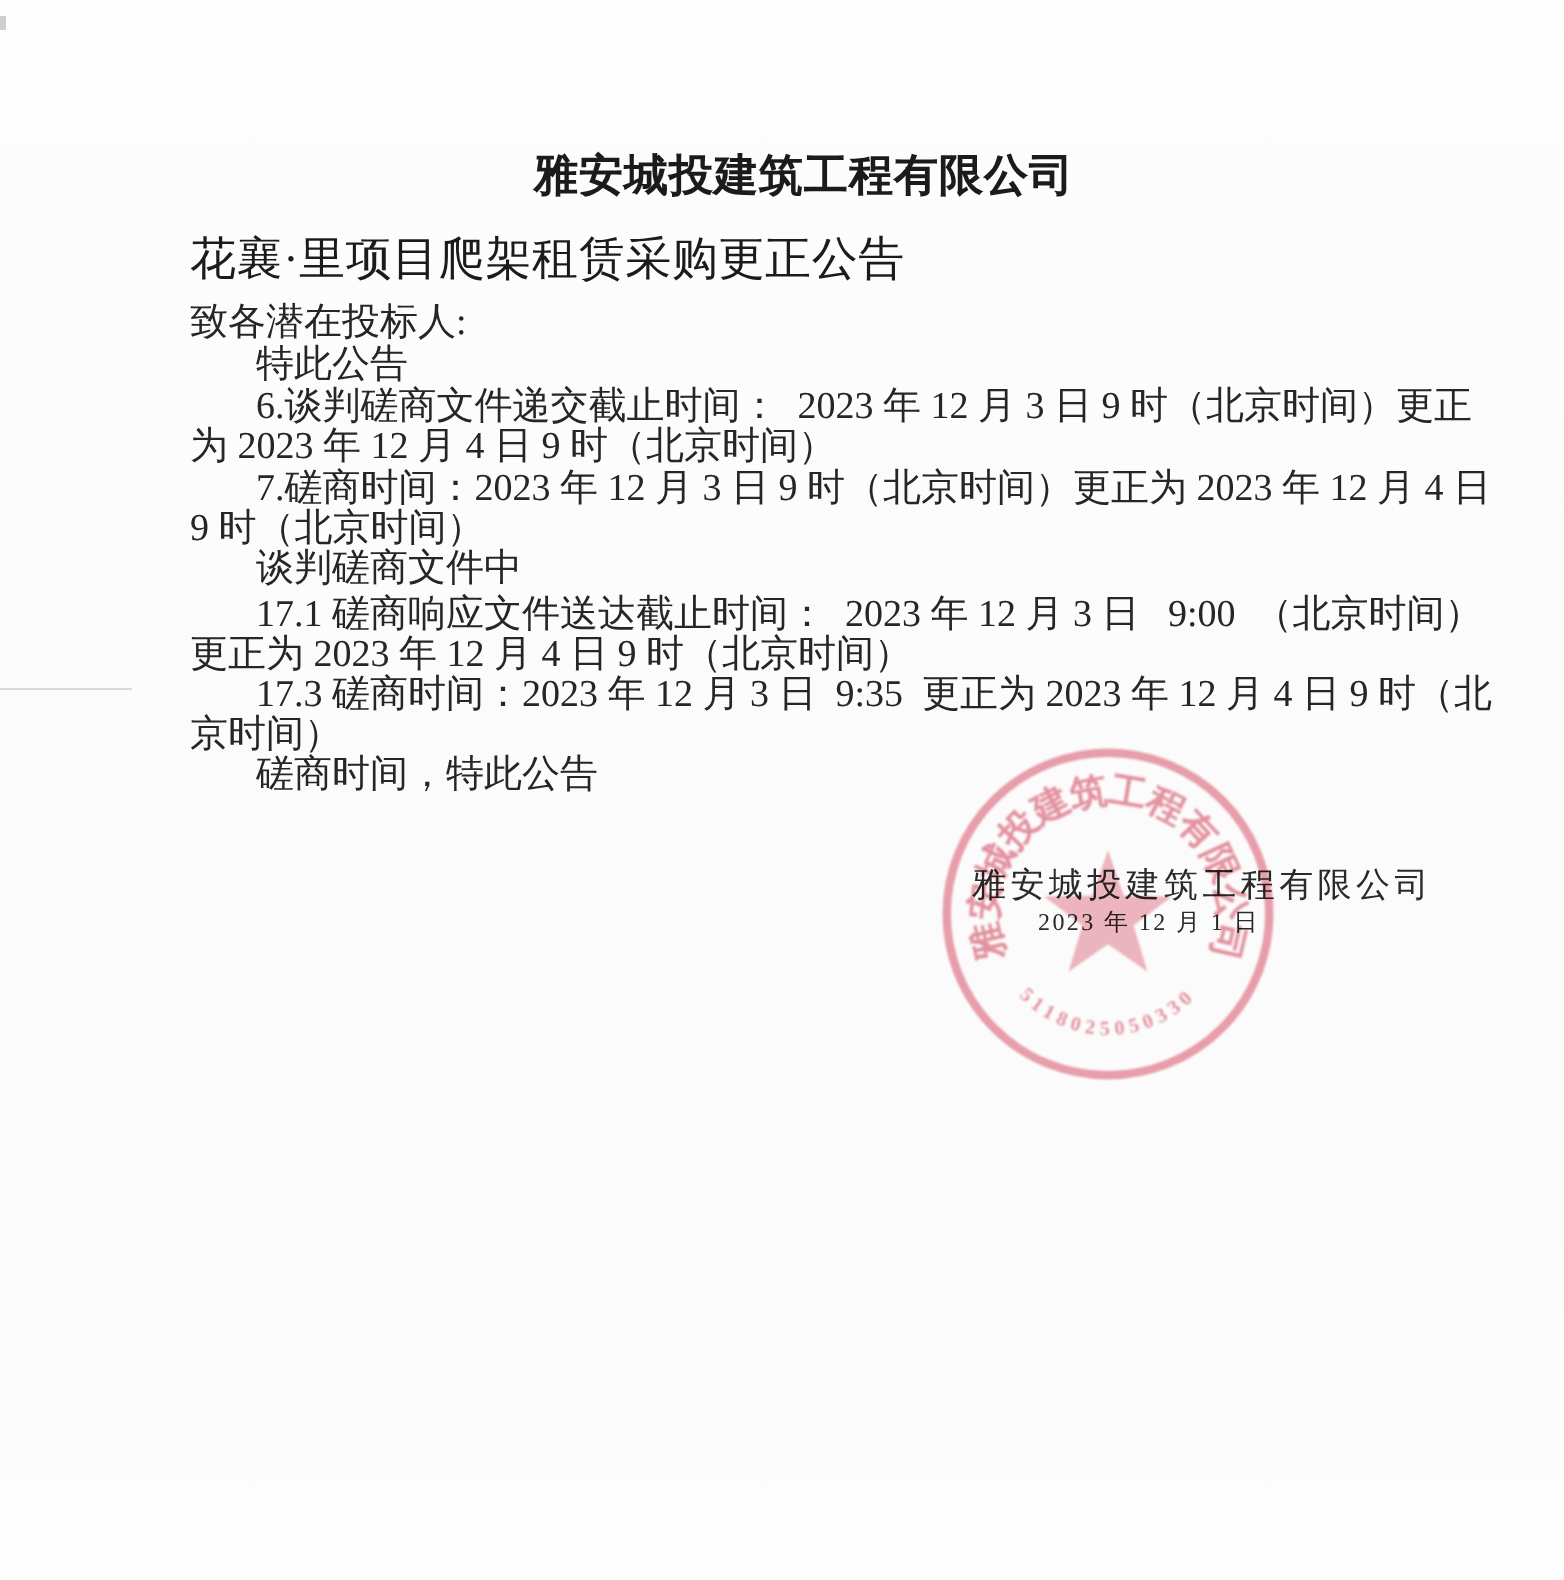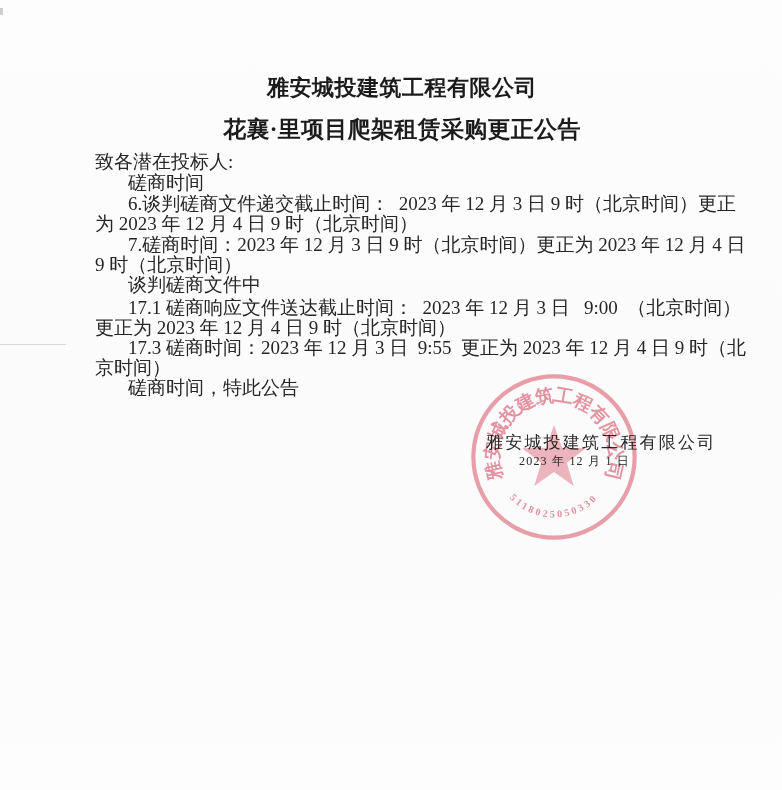--- a/index.html
+++ b/index.html
@@ -21,22 +21,22 @@
     left: 95px; top: 73px; width: 614px;
     text-align: center;
     font-size: 22px; font-weight: bold;
     letter-spacing: 0.5px;
     color: #1b1b1b;
     white-space: pre;
   }
   .title2 {
     position: absolute;
     left: 95px; top: 114px; width: 614px;
-    text-align: center;
-    font-size: 23px; font-weight: bold;
+    text-align: left;
+    font-size: 23px; font-weight: normal;
     letter-spacing: 0.3px;
     color: #1b1b1b;
     white-space: pre;
   }
   .ln {
     position: absolute;
     left: 95px;
     font-size: 19px;
     line-height: 19px;
     white-space: pre;
@@ -91,29 +91,29 @@
 </head>
 <body>
 
 <div class="page">
 
   <div class="title1">雅安城投建筑工程有限公司</div>
   <div class="title2">花襄·里项目爬架租赁采购更正公告</div>
 
   <div>
     <div class="ln" style="top:152px">致各潜在投标人:</div>
-    <div class="ln ind" style="top:173px">磋商时间</div>
+    <div class="ln ind" style="top:173px">特此公告</div>
     <div class="ln ind" style="top:194px">6.谈判磋商文件递交截止时间：  2023 年 12 月 3 日 9 时（北京时间）更正</div>
     <div class="ln" style="top:214px">为 2023 年 12 月 4 日 9 时（北京时间）</div>
     <div class="ln ind" style="top:235px">7.磋商时间：2023 年 12 月 3 日 9 时（北京时间）更正为 2023 年 12 月 4 日</div>
     <div class="ln" style="top:255px">9 时（北京时间）</div>
     <div class="ln ind" style="top:275px">谈判磋商文件中</div>
     <div class="ln ind" style="top:298px">17.1 磋商响应文件送达截止时间：  2023 年 12 月 3 日   9:00  （北京时间）</div>
     <div class="ln" style="top:318px">更正为 2023 年 12 月 4 日 9 时（北京时间）</div>
-    <div class="ln ind" style="top:338px">17.3 磋商时间：2023 年 12 月 3 日  9:55  更正为 2023 年 12 月 4 日 9 时（北</div>
+    <div class="ln ind" style="top:338px">17.3 磋商时间：2023 年 12 月 3 日  9:35  更正为 2023 年 12 月 4 日 9 时（北</div>
     <div class="ln" style="top:358px">京时间）</div>
     <div class="ln ind" style="top:378px">磋商时间，特此公告</div>
   </div>
 
   <div>
     <div class="sig-company">雅安城投建筑工程有限公司</div>
     <div class="sig-date">2023 年 12 月 1 日</div>
   </div>
 
   <svg class="stamp" viewBox="0 0 200 200" xmlns="http://www.w3.org/2000/svg">

